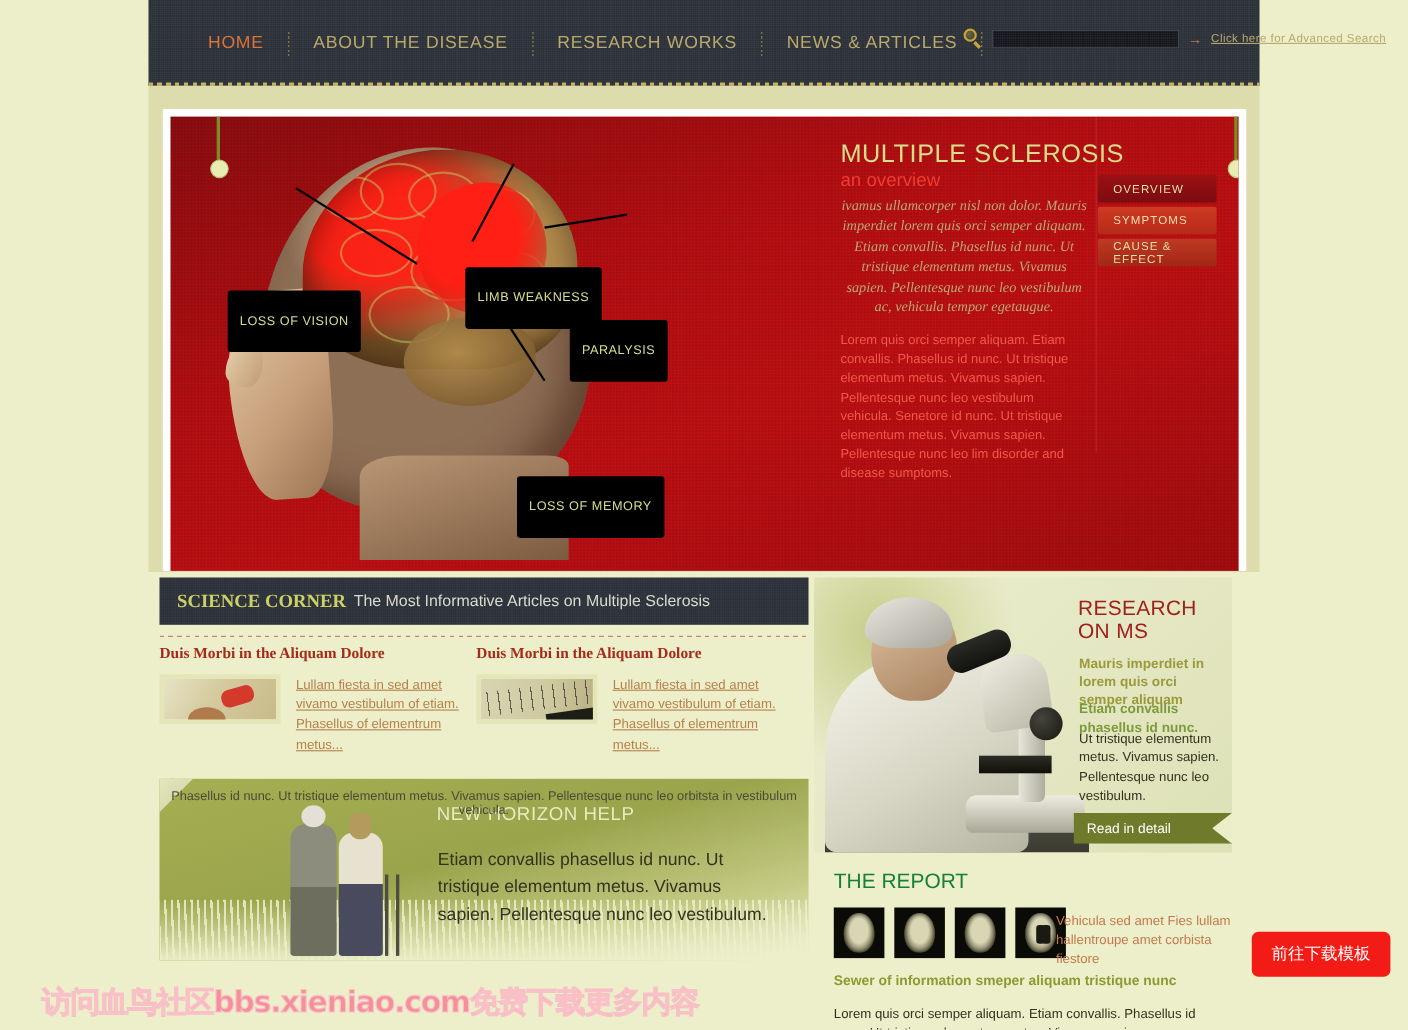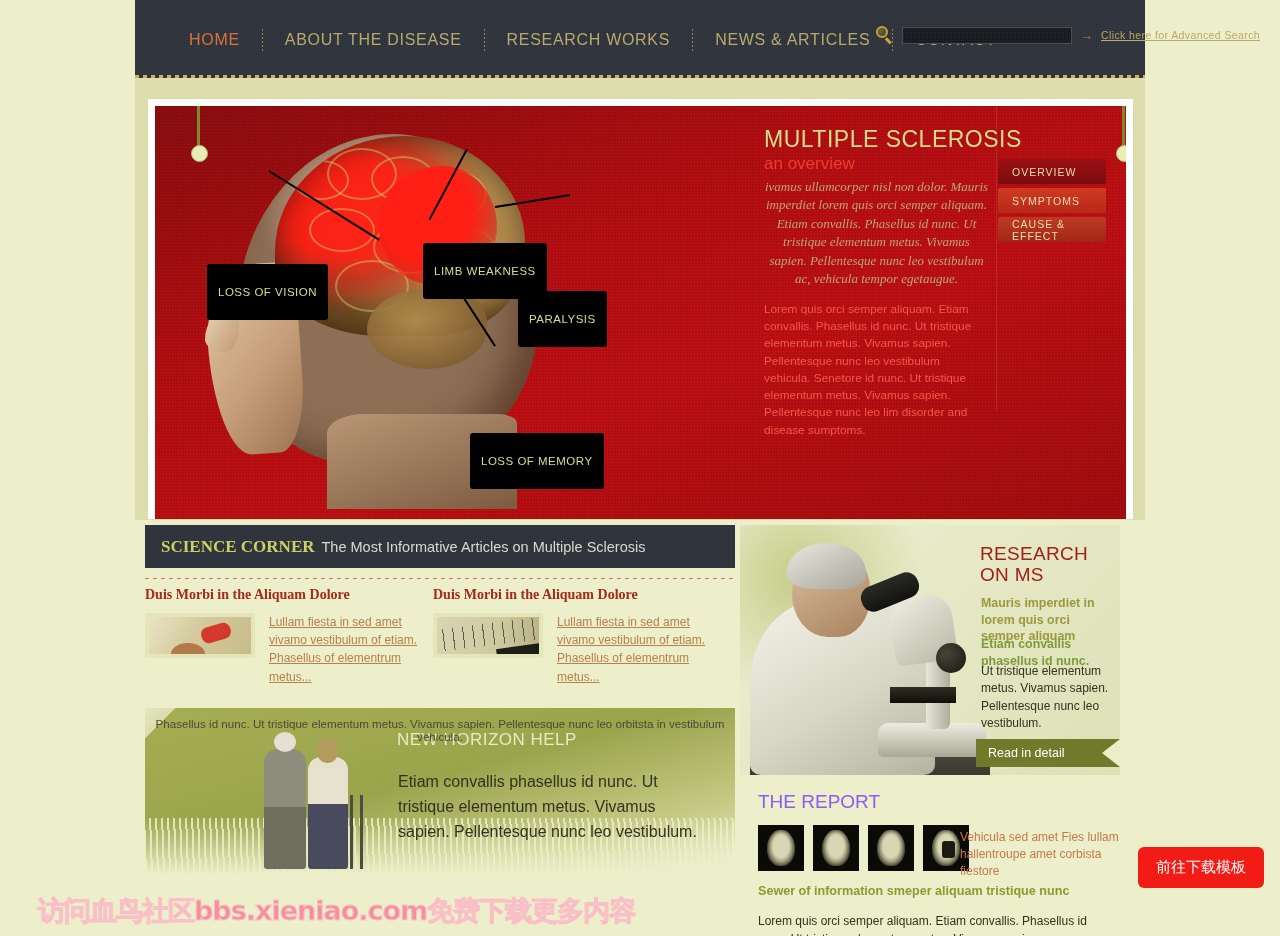--- a/index.html
+++ b/index.html
@@ -379,21 +379,21 @@
     clip-path: polygon(0 0, 100% 0, 100% 100%, 0 100%, 0 100%);
     cursor: pointer;
   }
   .read-ribbon:after {
     content: ""; position: absolute; right: 0; top: 0; width: 18px; height: 28px;
     background: #eceec9; clip-path: polygon(100% 0, 100% 100%, 0 50%);
   }
   .read-ribbon span { color: #fff; font-size: 12.5px; }
 
   .report { position: relative; margin-top: 16px; width: 380px; }
-  .rep-title { color: #8b5cf6; font-size: 19px; padding-left: 18px; }
+  .rep-title { color: #15803d; font-size: 19px; padding-left: 18px; }
   .mri-row { display: flex; gap: 9px; padding-left: 18px; margin-top: 12px; }
   .mri {
     width: 46px; height: 46px; background: #0a0a06; position: relative; overflow: hidden;
   }
   .mri:before {
     content: ""; position: absolute; left: 9px; top: 5px; width: 28px; height: 36px;
     border-radius: 48% 48% 46% 46% / 52% 52% 46% 46%;
     background: radial-gradient(ellipse at 50% 45%, #d9d6b4 0 40%, #8e8b6c 62%, #3c3a2a 85%);
     box-shadow: inset 0 0 4px rgba(0,0,0,.7);
   }

